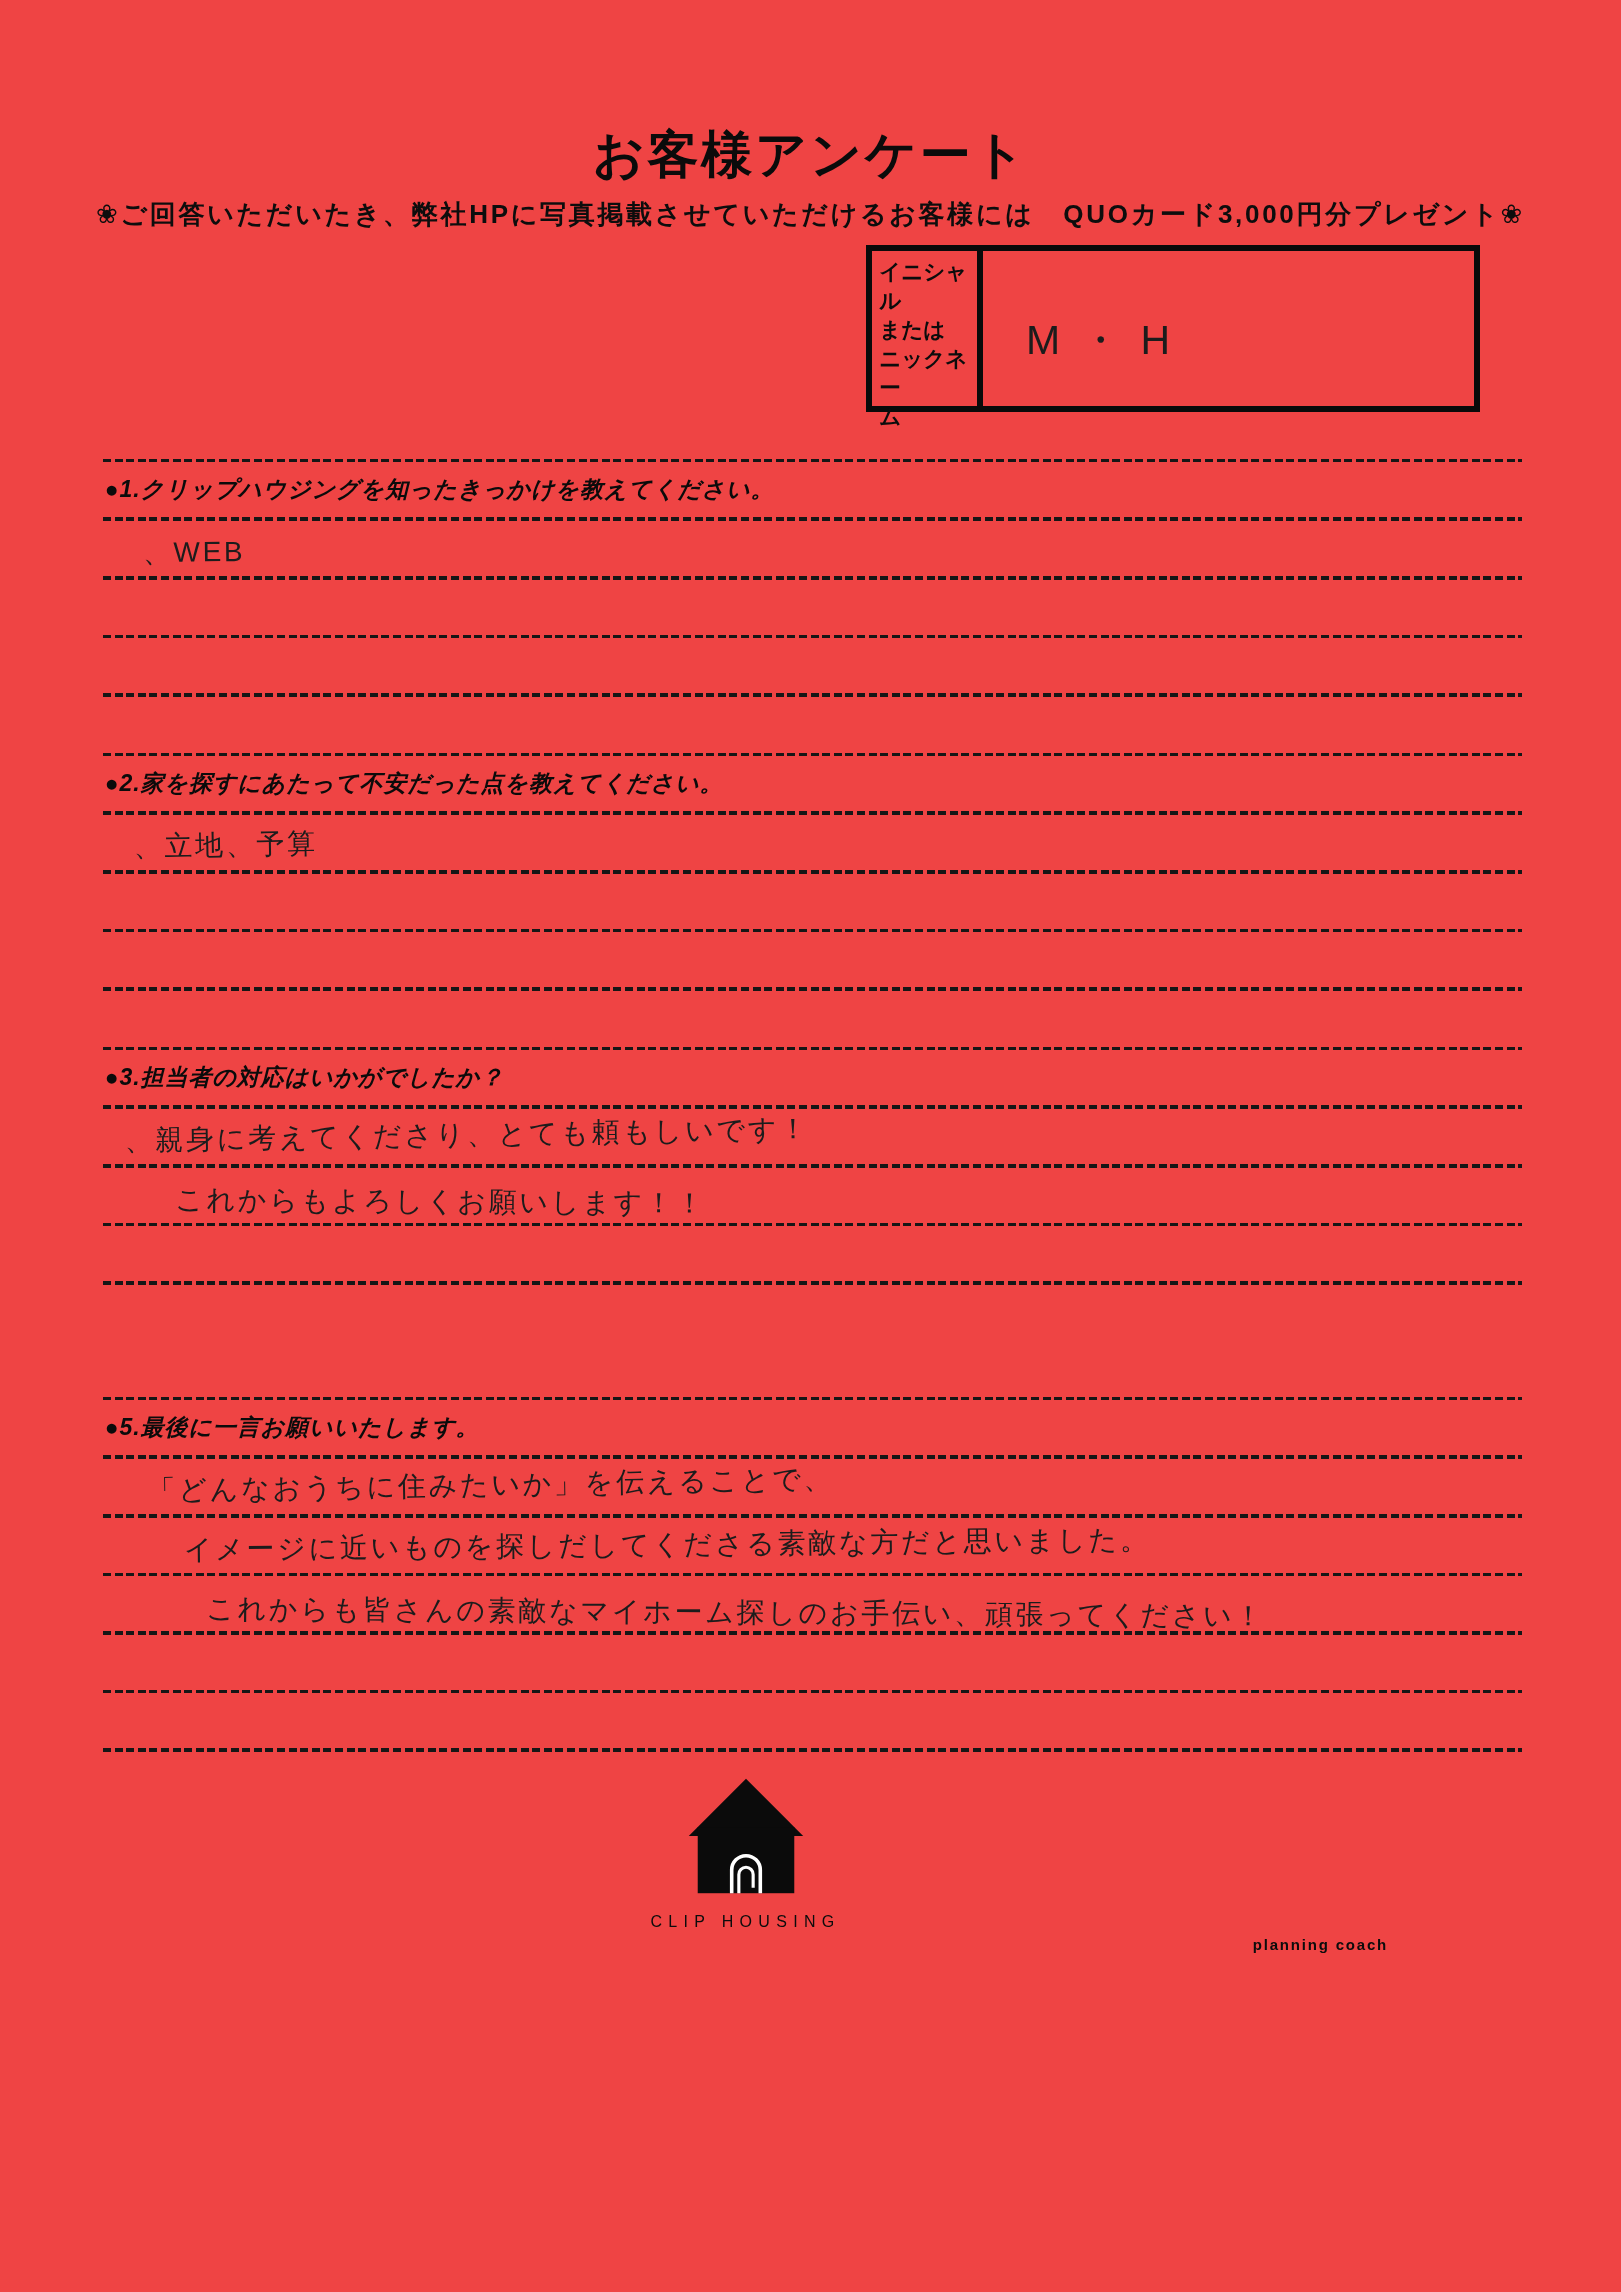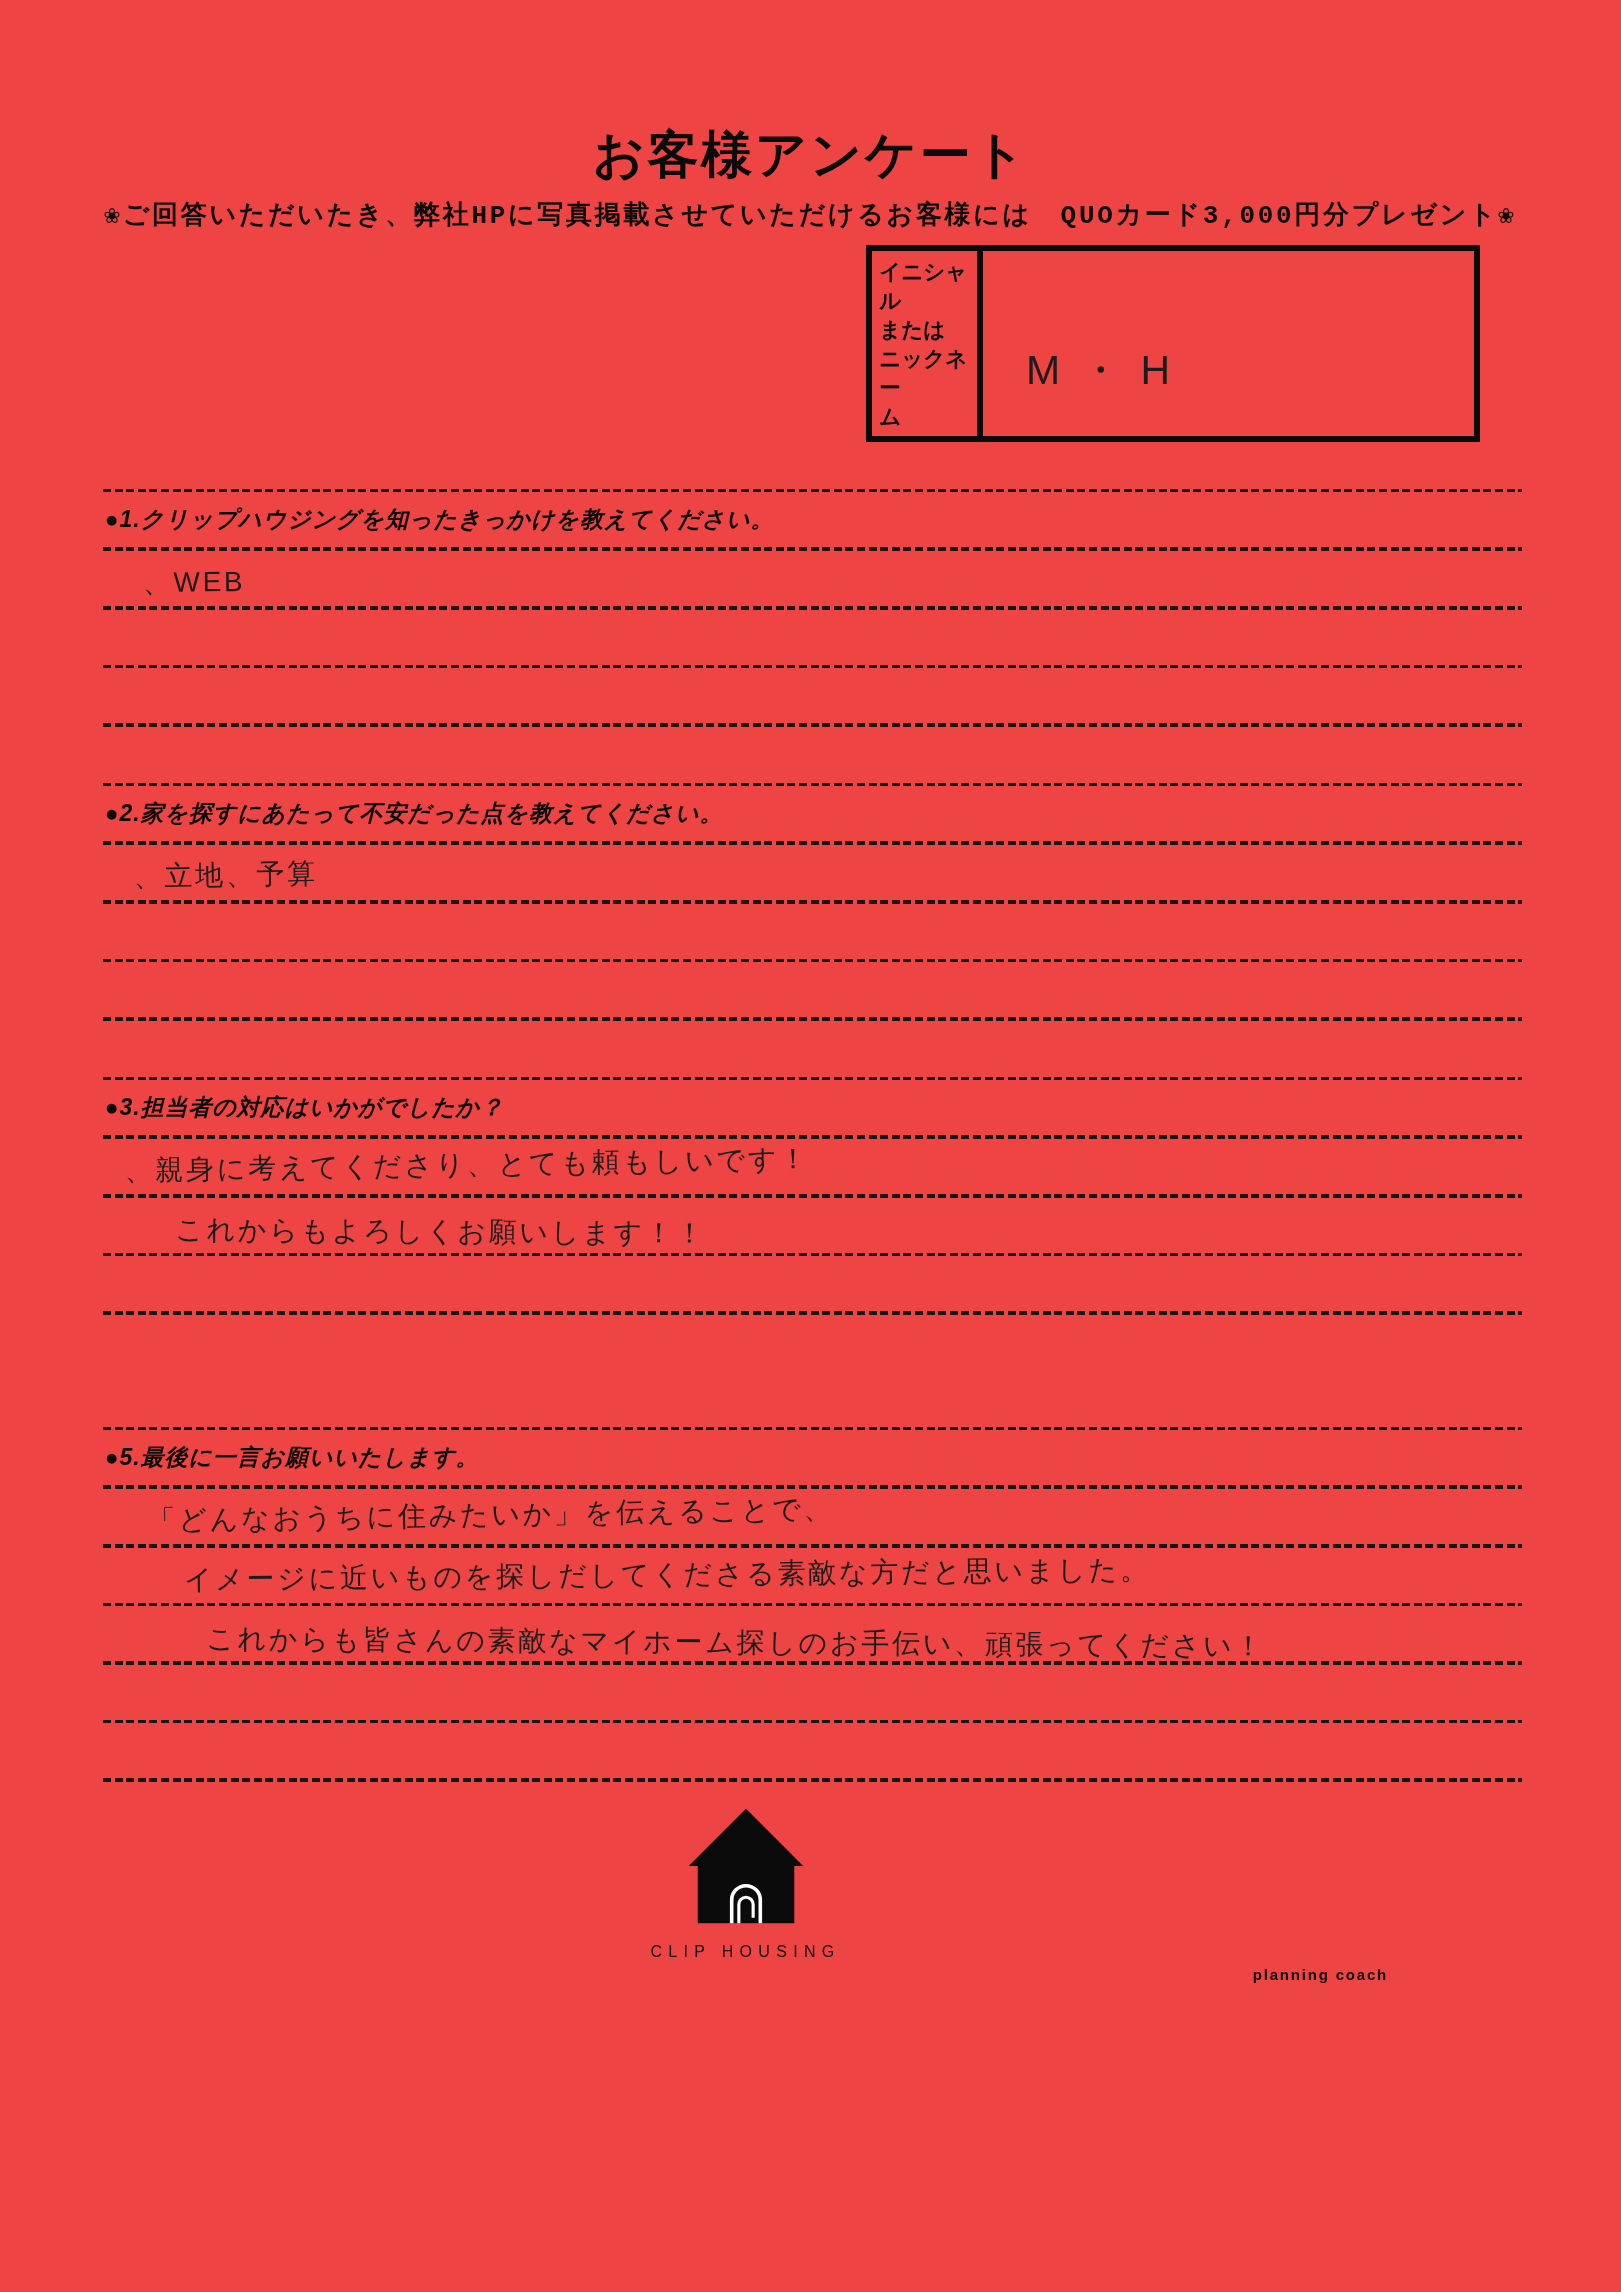--- a/index.html
+++ b/index.html
@@ -20,27 +20,26 @@
     line-height:1.1;
     color:#0b0b0b;
   }
   .subtitle{
     margin-top:14.3px;
     text-align:center;
     font-size:26px;
     font-weight:bold;
     letter-spacing:2.7px;
     color:#0d0d0d;
-    font-family:Liberation Mono, monospace;
   }
   .content{margin:0 99px 0 103px;}
   
   .nick-box{
     margin:12.5px 42px 0 auto;
-    width:614px;height:197px;
+    width:614px;height:167px;
     border:6.3px solid #0a0a0a;
     display:flex;
     box-sizing:border-box;
   }
   .nick-label{
     width:111px;
     border-right:6.3px solid #0a0a0a;
     padding:7.2px 3.6px 0 7.2px;
     font-size:21.5px;
     font-weight:bold;

